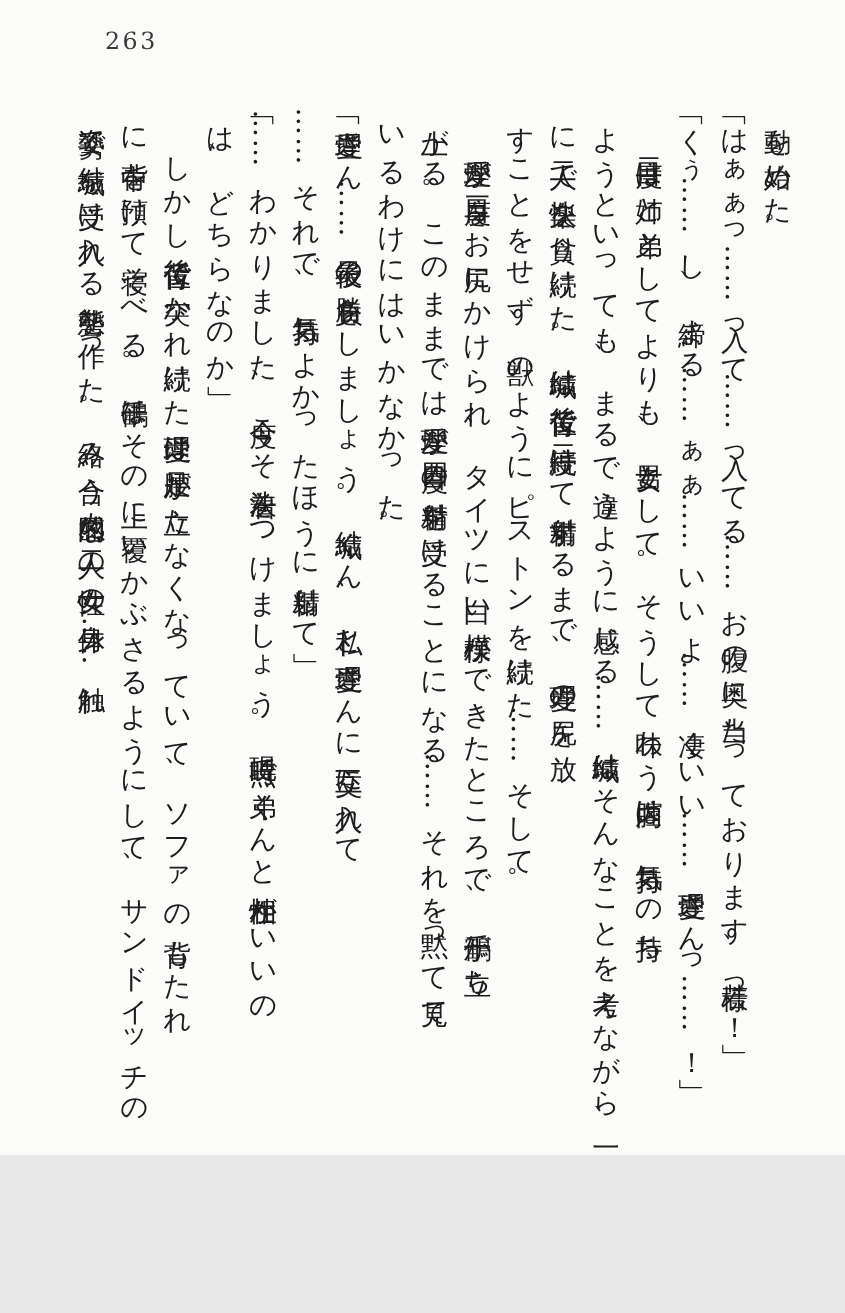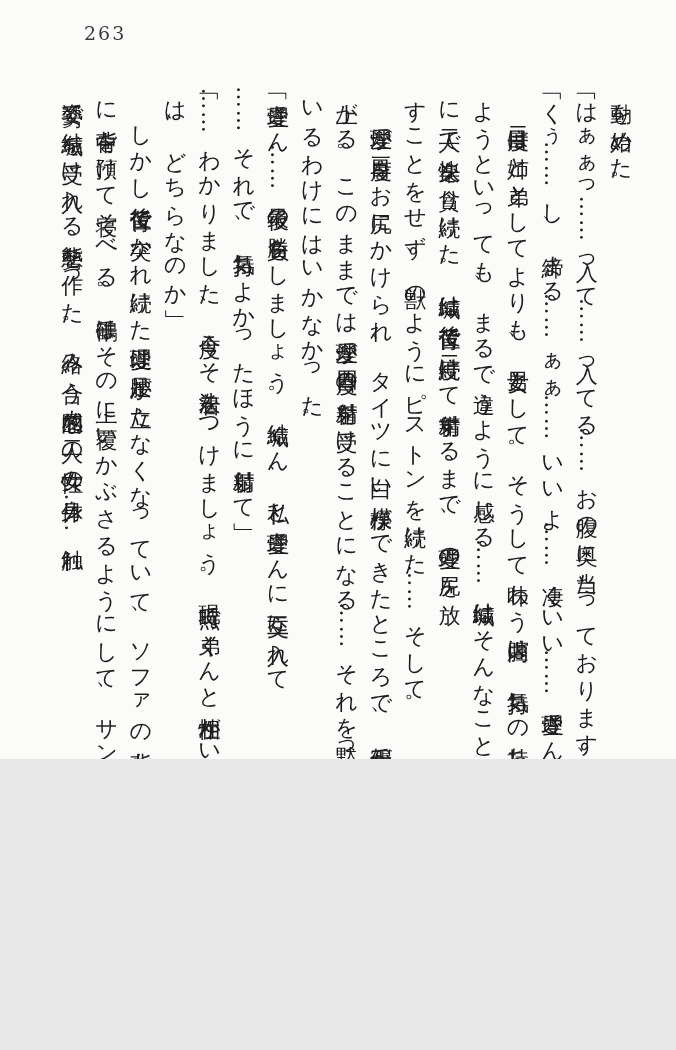--- a/index.html
+++ b/index.html
@@ -3,21 +3,21 @@
 <meta charset="utf-8">
 <style>
   html, body {
     margin: 0;
     padding: 0;
     background: #e8e8e8;
   }
   .page {
     position: relative;
     width: 676px;
-    height: 759px;
+    height: 924px;
     background: #fbfbfa;
     overflow: hidden;
     font-family: "DejaVu Serif", "Liberation Serif", serif;
   }
   .page-number {
     position: absolute;
     left: 84px;
     top: 22px;
     font-size: 19px;
     letter-spacing: 2px;

